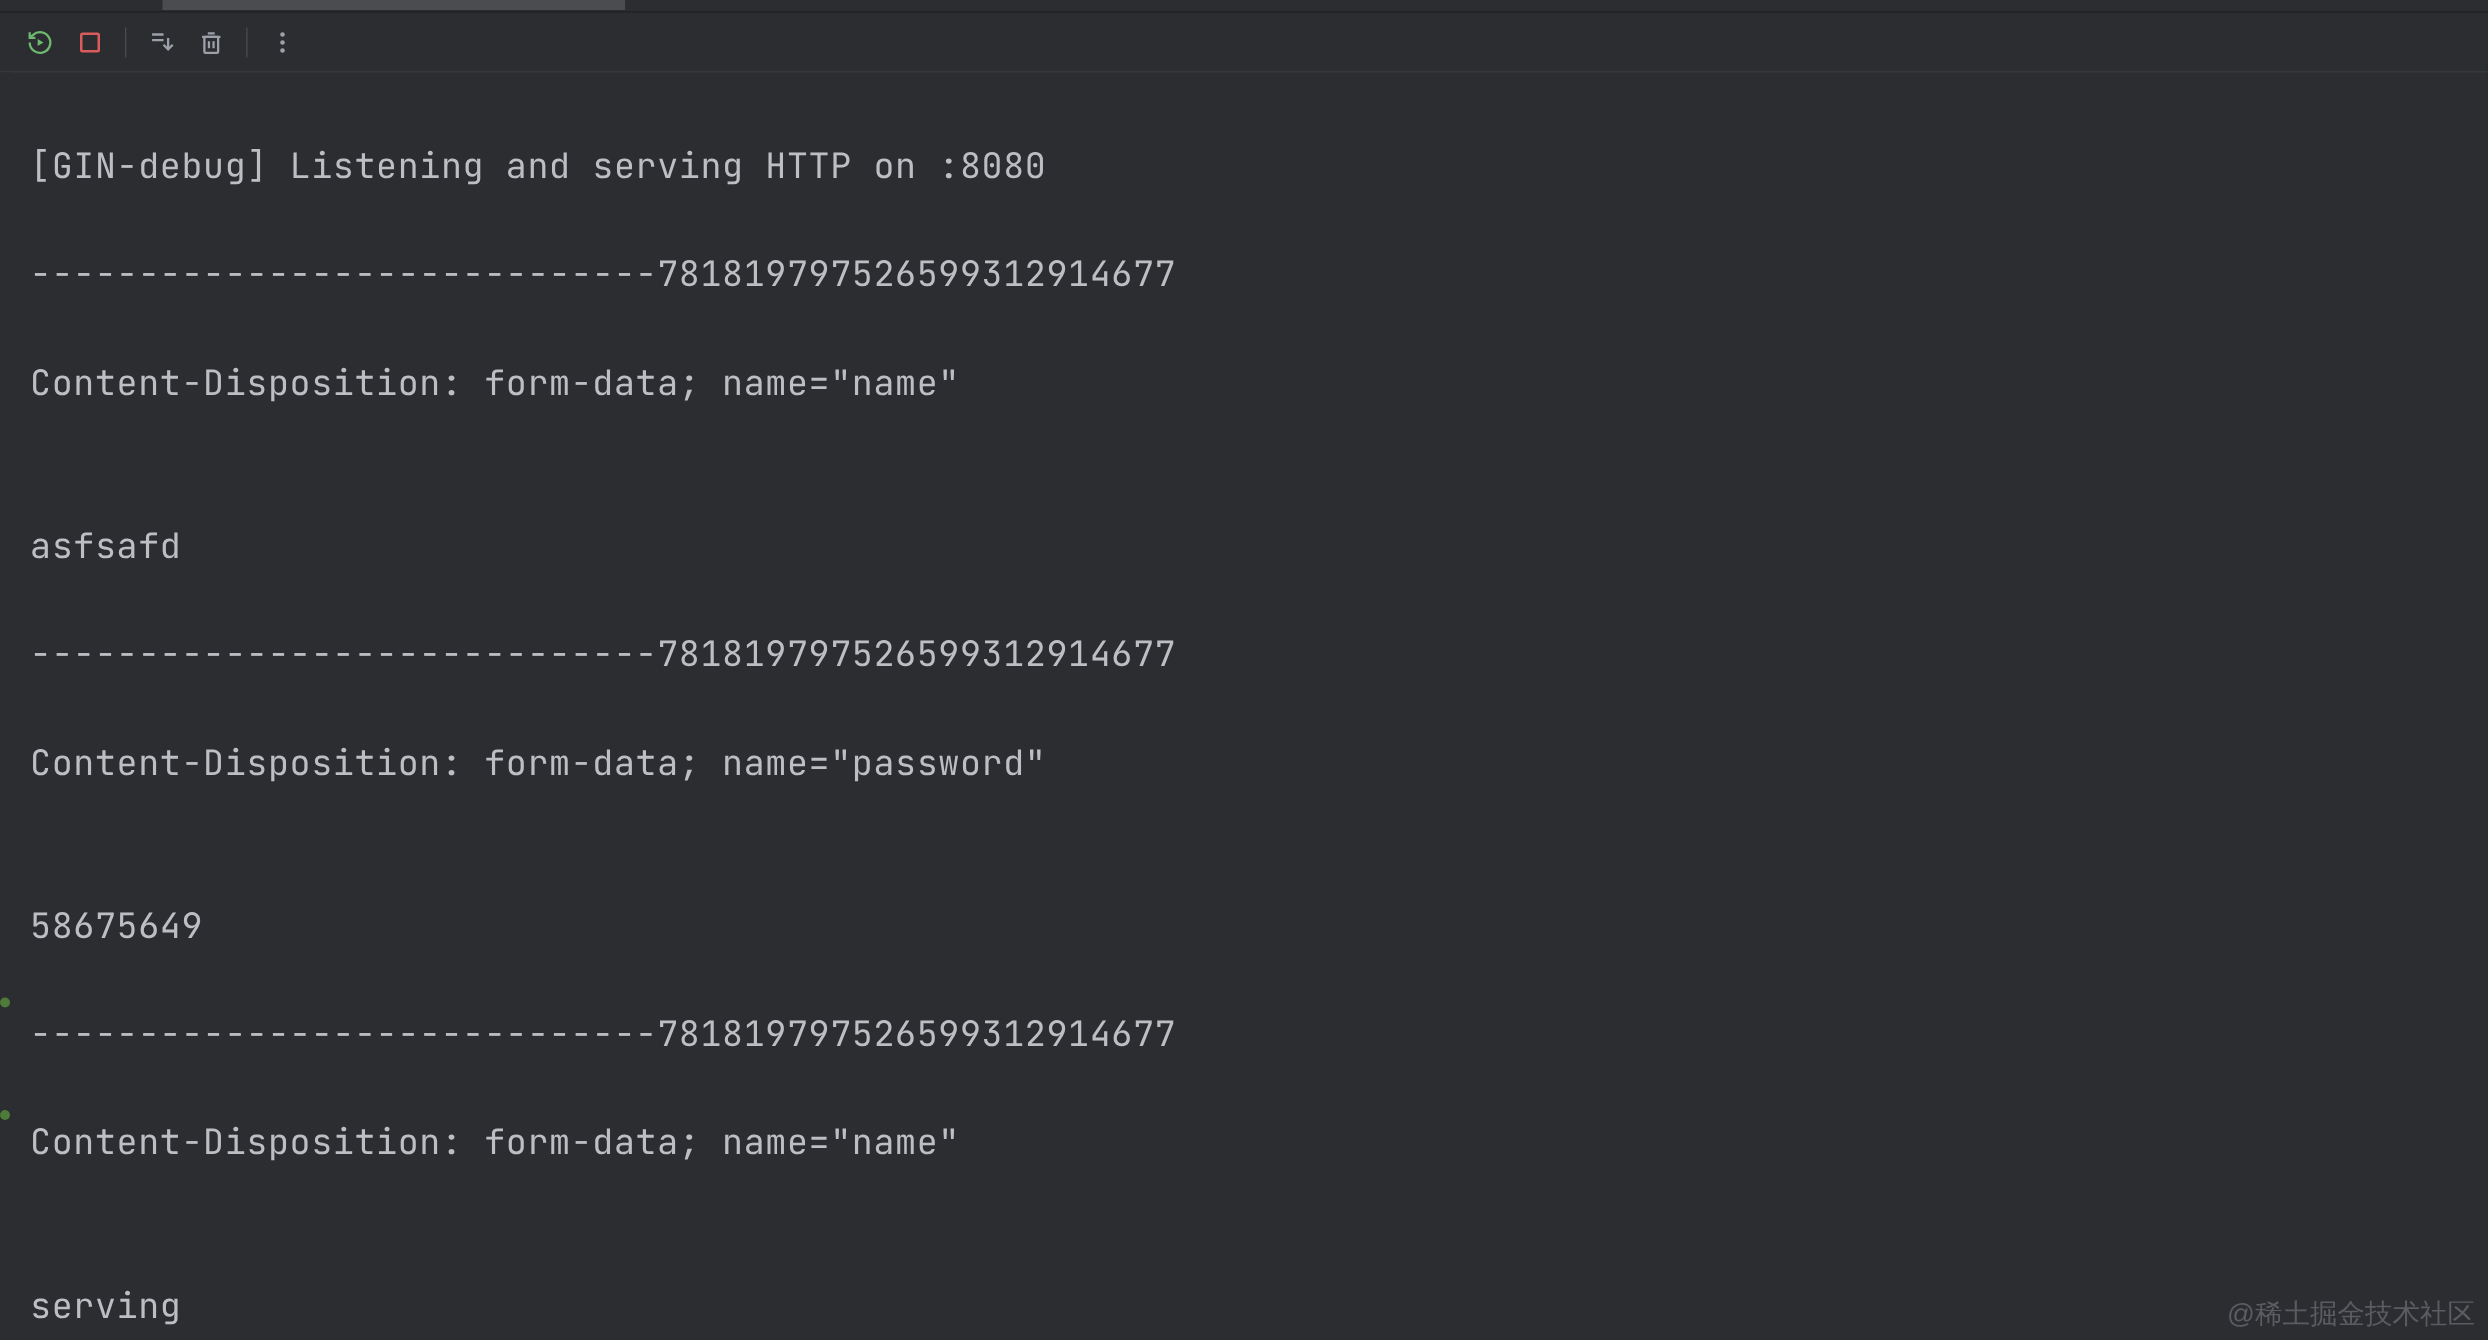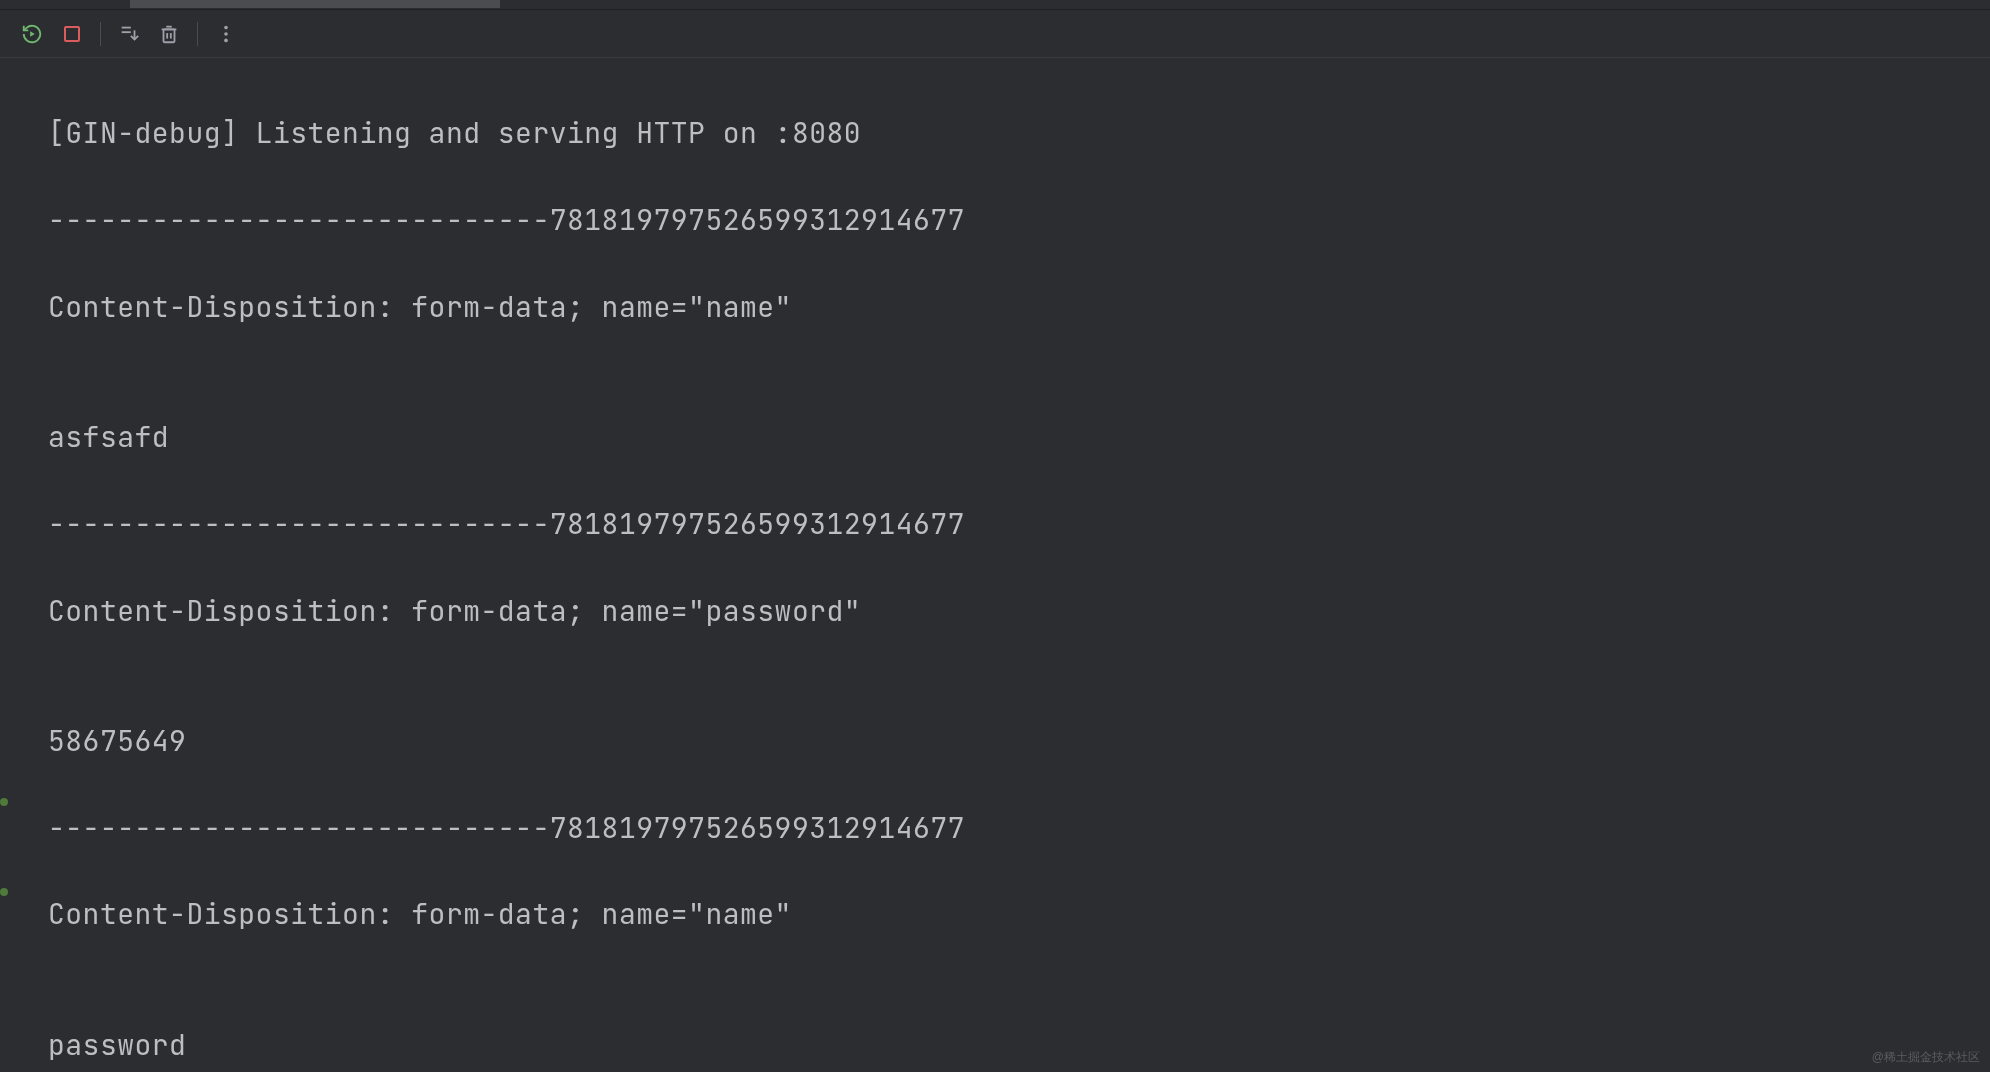--- a/index.html
+++ b/index.html
@@ -65,21 +65,20 @@
       border-radius: 2px;
     }
     .console {
       padding: 10px 24px;
       line-height: 1.55;
       white-space: pre;
       letter-spacing: 0.5px;
     }
     .log-line {
       display: block;
-      margin-left: 24px;
     }
     .left-gutter {
       position: absolute;
       left: 0;
       top: 58px;
       width: 10px;
       height: 100%;
       background: #2b2d30;
     }
     .gutter-dot {
@@ -87,21 +86,21 @@
       left: 0;
       width: 8px;
       height: 8px;
       background: #4e7a3a;
       border-radius: 50%;
     }
     .watermark {
       position: absolute;
       right: 10px;
       bottom: 6px;
-      font-size: 12px;
+      font-size: 22px;
       color: #5a5c62;
       font-family: -apple-system, "Segoe UI", sans-serif;
     }
   </style>
 </head>
 <body>
 
 <div class="tab-bar">
   <div class="tab-indicator"></div>
 </div>
@@ -156,20 +155,20 @@
 <span class="log-line">Content-Disposition: form-data; name="name"</span>
 <span class="log-line"></span>
 <span class="log-line">asfsafd</span>
 <span class="log-line">-----------------------------781819797526599312914677</span>
 <span class="log-line">Content-Disposition: form-data; name="password"</span>
 <span class="log-line"></span>
 <span class="log-line">58675649</span>
 <span class="log-line">-----------------------------781819797526599312914677</span>
 <span class="log-line">Content-Disposition: form-data; name="name"</span>
 <span class="log-line"></span>
-<span class="log-line">password</span>
+<span class="log-line">serving</span>
 
 <span class="log-line"></span>
 
 
 </div>
 
 <div class="watermark">@稀土掘金技术社区</div>
 
 </body></html>

